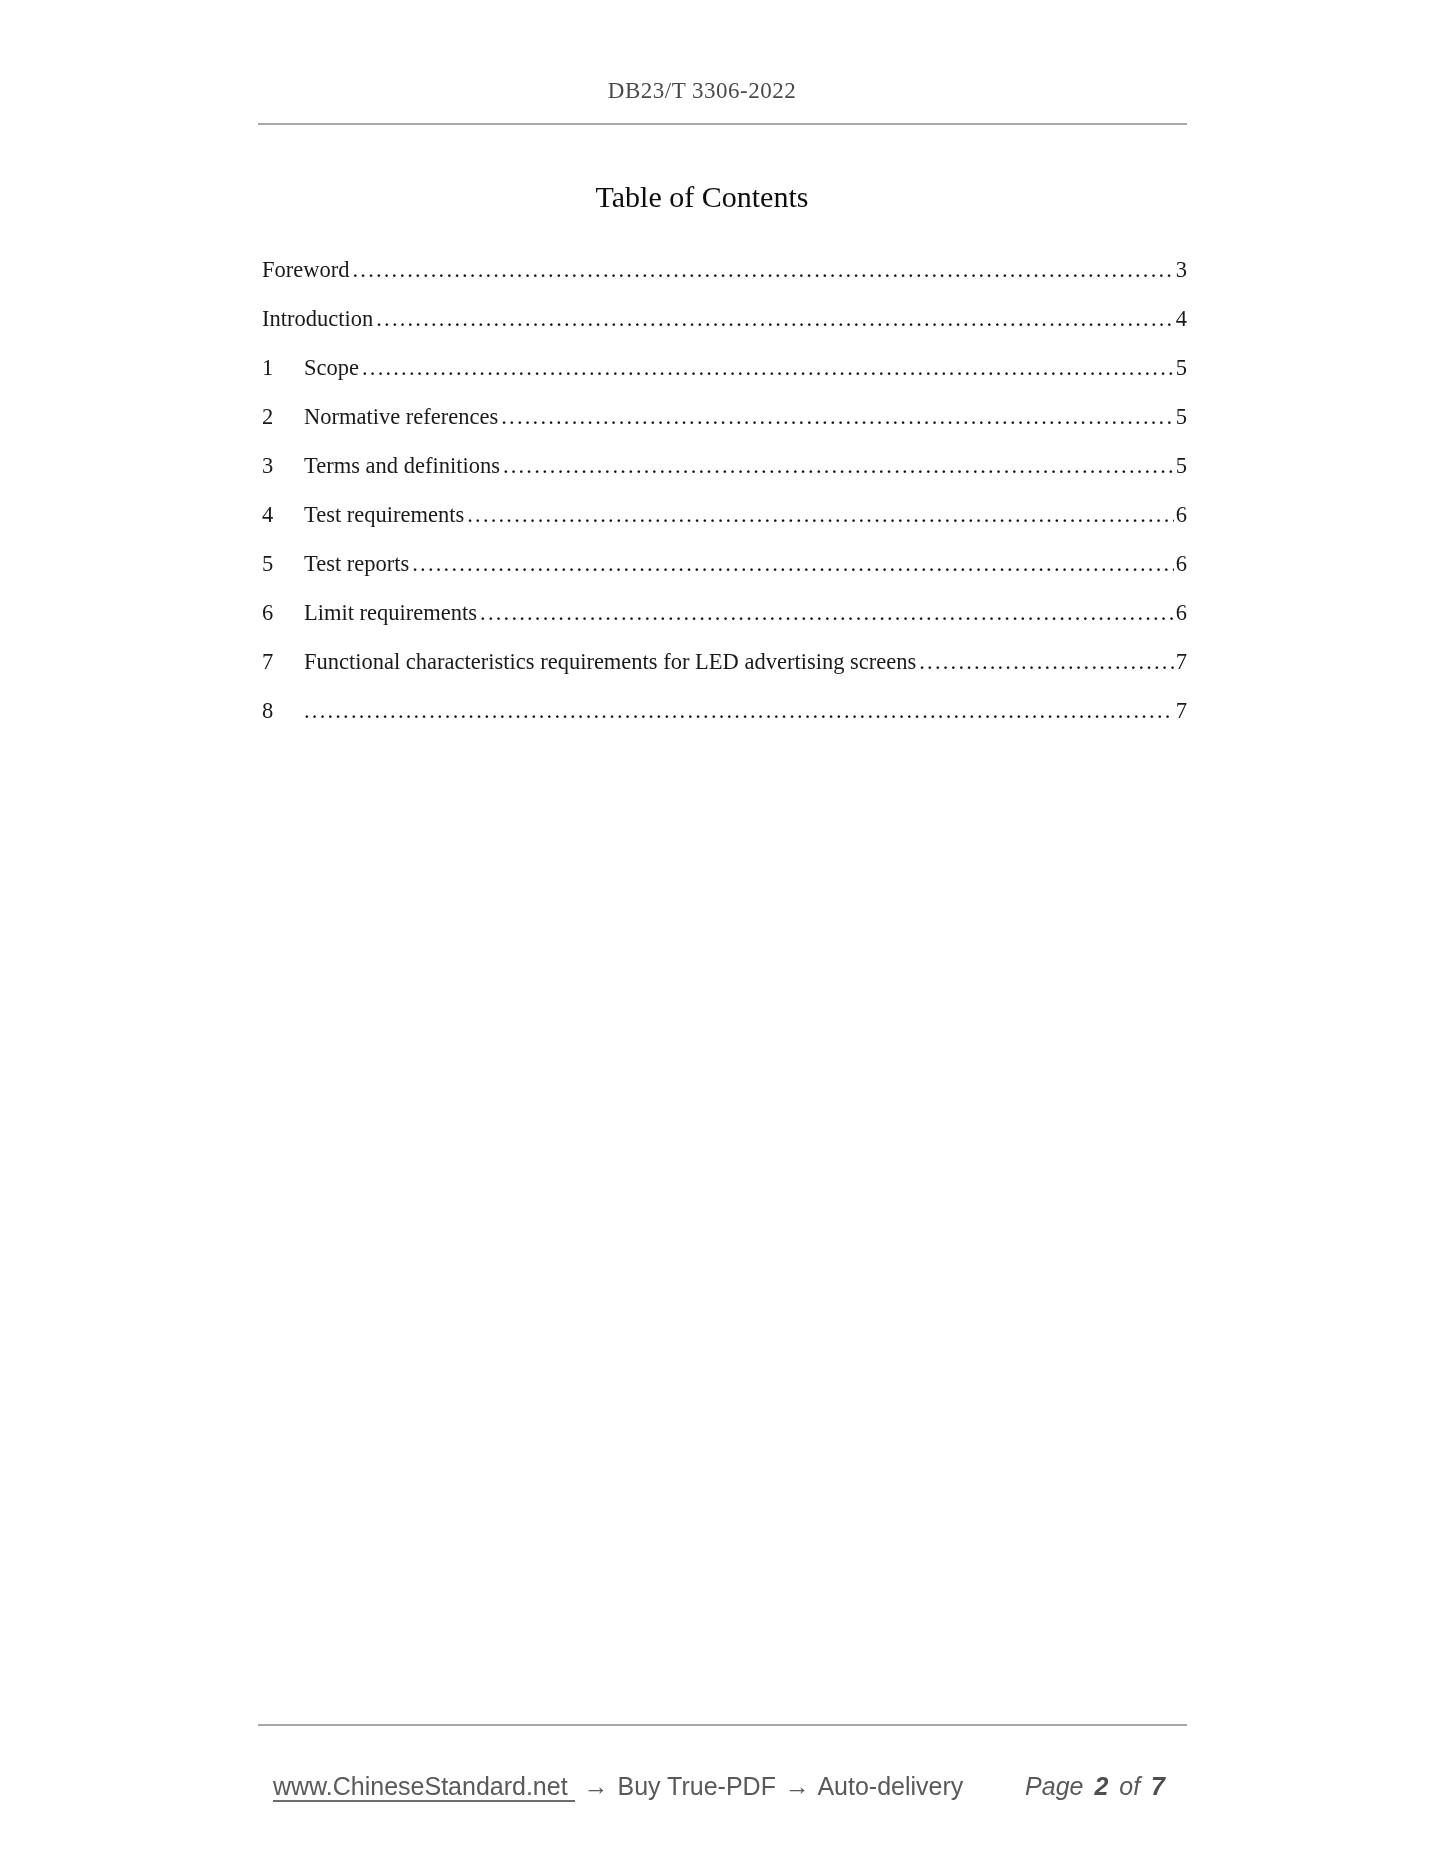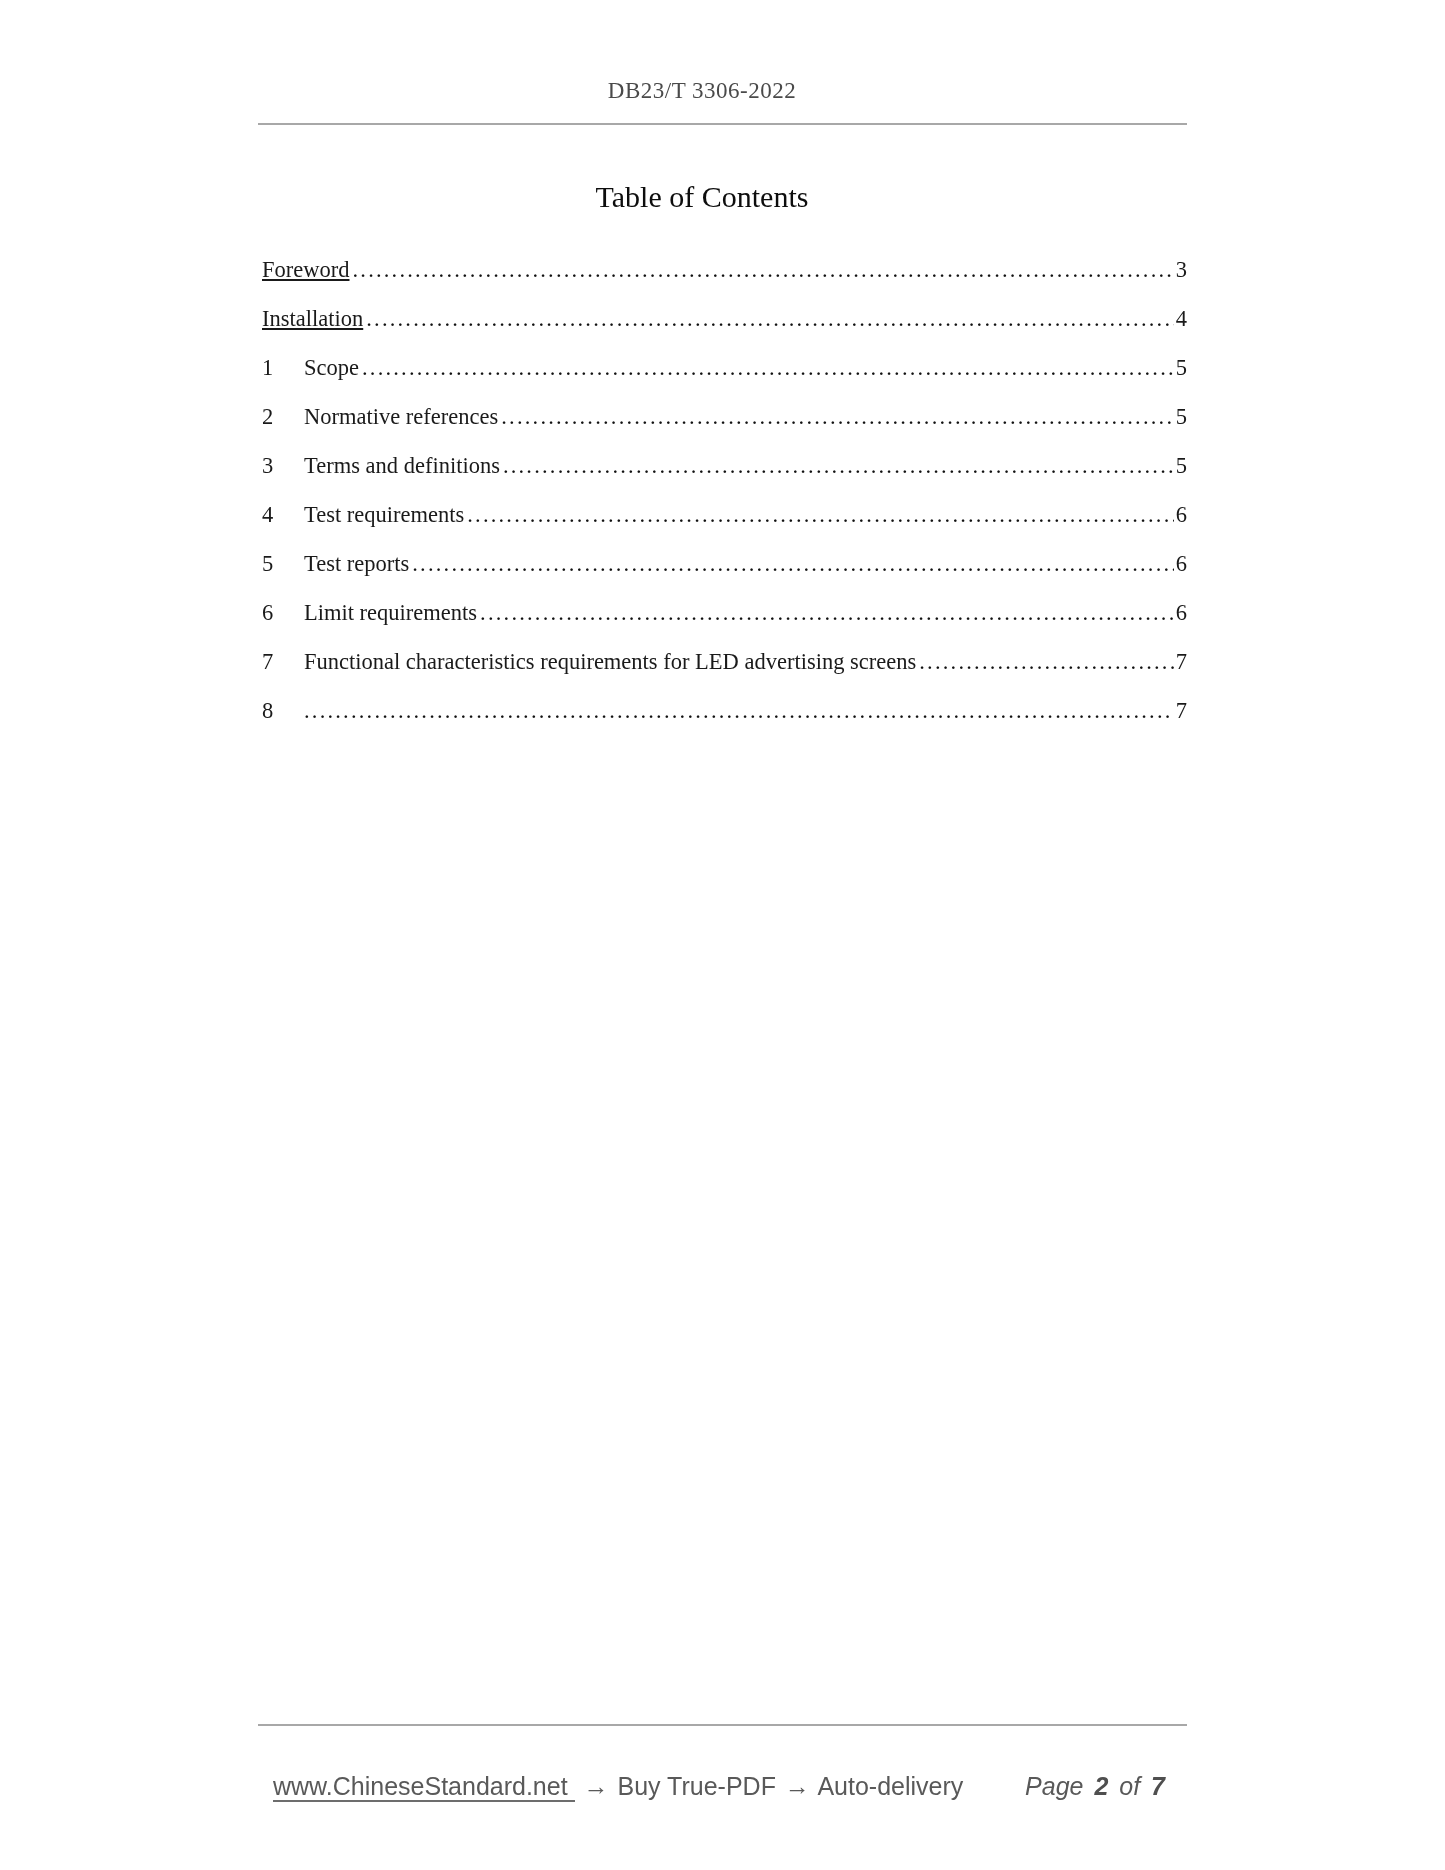--- a/index.html
+++ b/index.html
@@ -66,21 +66,21 @@
   .toc-num {
     flex: 0 0 auto;
     width: 43px;
     padding-left: 4px;
   }
   .toc-label {
     flex: 0 0 auto;
     padding-left: 3px;
     white-space: nowrap;
   }
-  .toc-row.no-num .toc-label { padding-left: 4px; text-decoration: underline; }
+  .toc-row.no-num .toc-label { padding-left: 4px; }
   .toc-dots {
     flex: 1 1 auto;
     overflow: hidden;
     white-space: nowrap;
     letter-spacing: 2.2px;
     margin: 0 1px 0 3px;
     color: #111111;
   }
   .toc-page {
     flex: 0 0 auto;
@@ -127,21 +127,21 @@
   <nav class="toc" id="toc">
     <div class="toc-row no-num">
 
       <span class="toc-label">Foreword</span>
       <span class="toc-dots">................................................................................................................................................................................................................................................</span>
       <span class="toc-page">3</span>
     </div>
 
     <div class="toc-row no-num">
 
-      <span class="toc-label">Installation</span>
+      <span class="toc-label">Introduction</span>
       <span class="toc-dots">................................................................................................................................................................................................................................................</span>
       <span class="toc-page">4</span>
     </div>
 
     <div class="toc-row">
       <span class="toc-num">1</span>
       <span class="toc-label">Scope</span>
       <span class="toc-dots">................................................................................................................................................................................................................................................</span>
       <span class="toc-page">5</span>
     </div>

